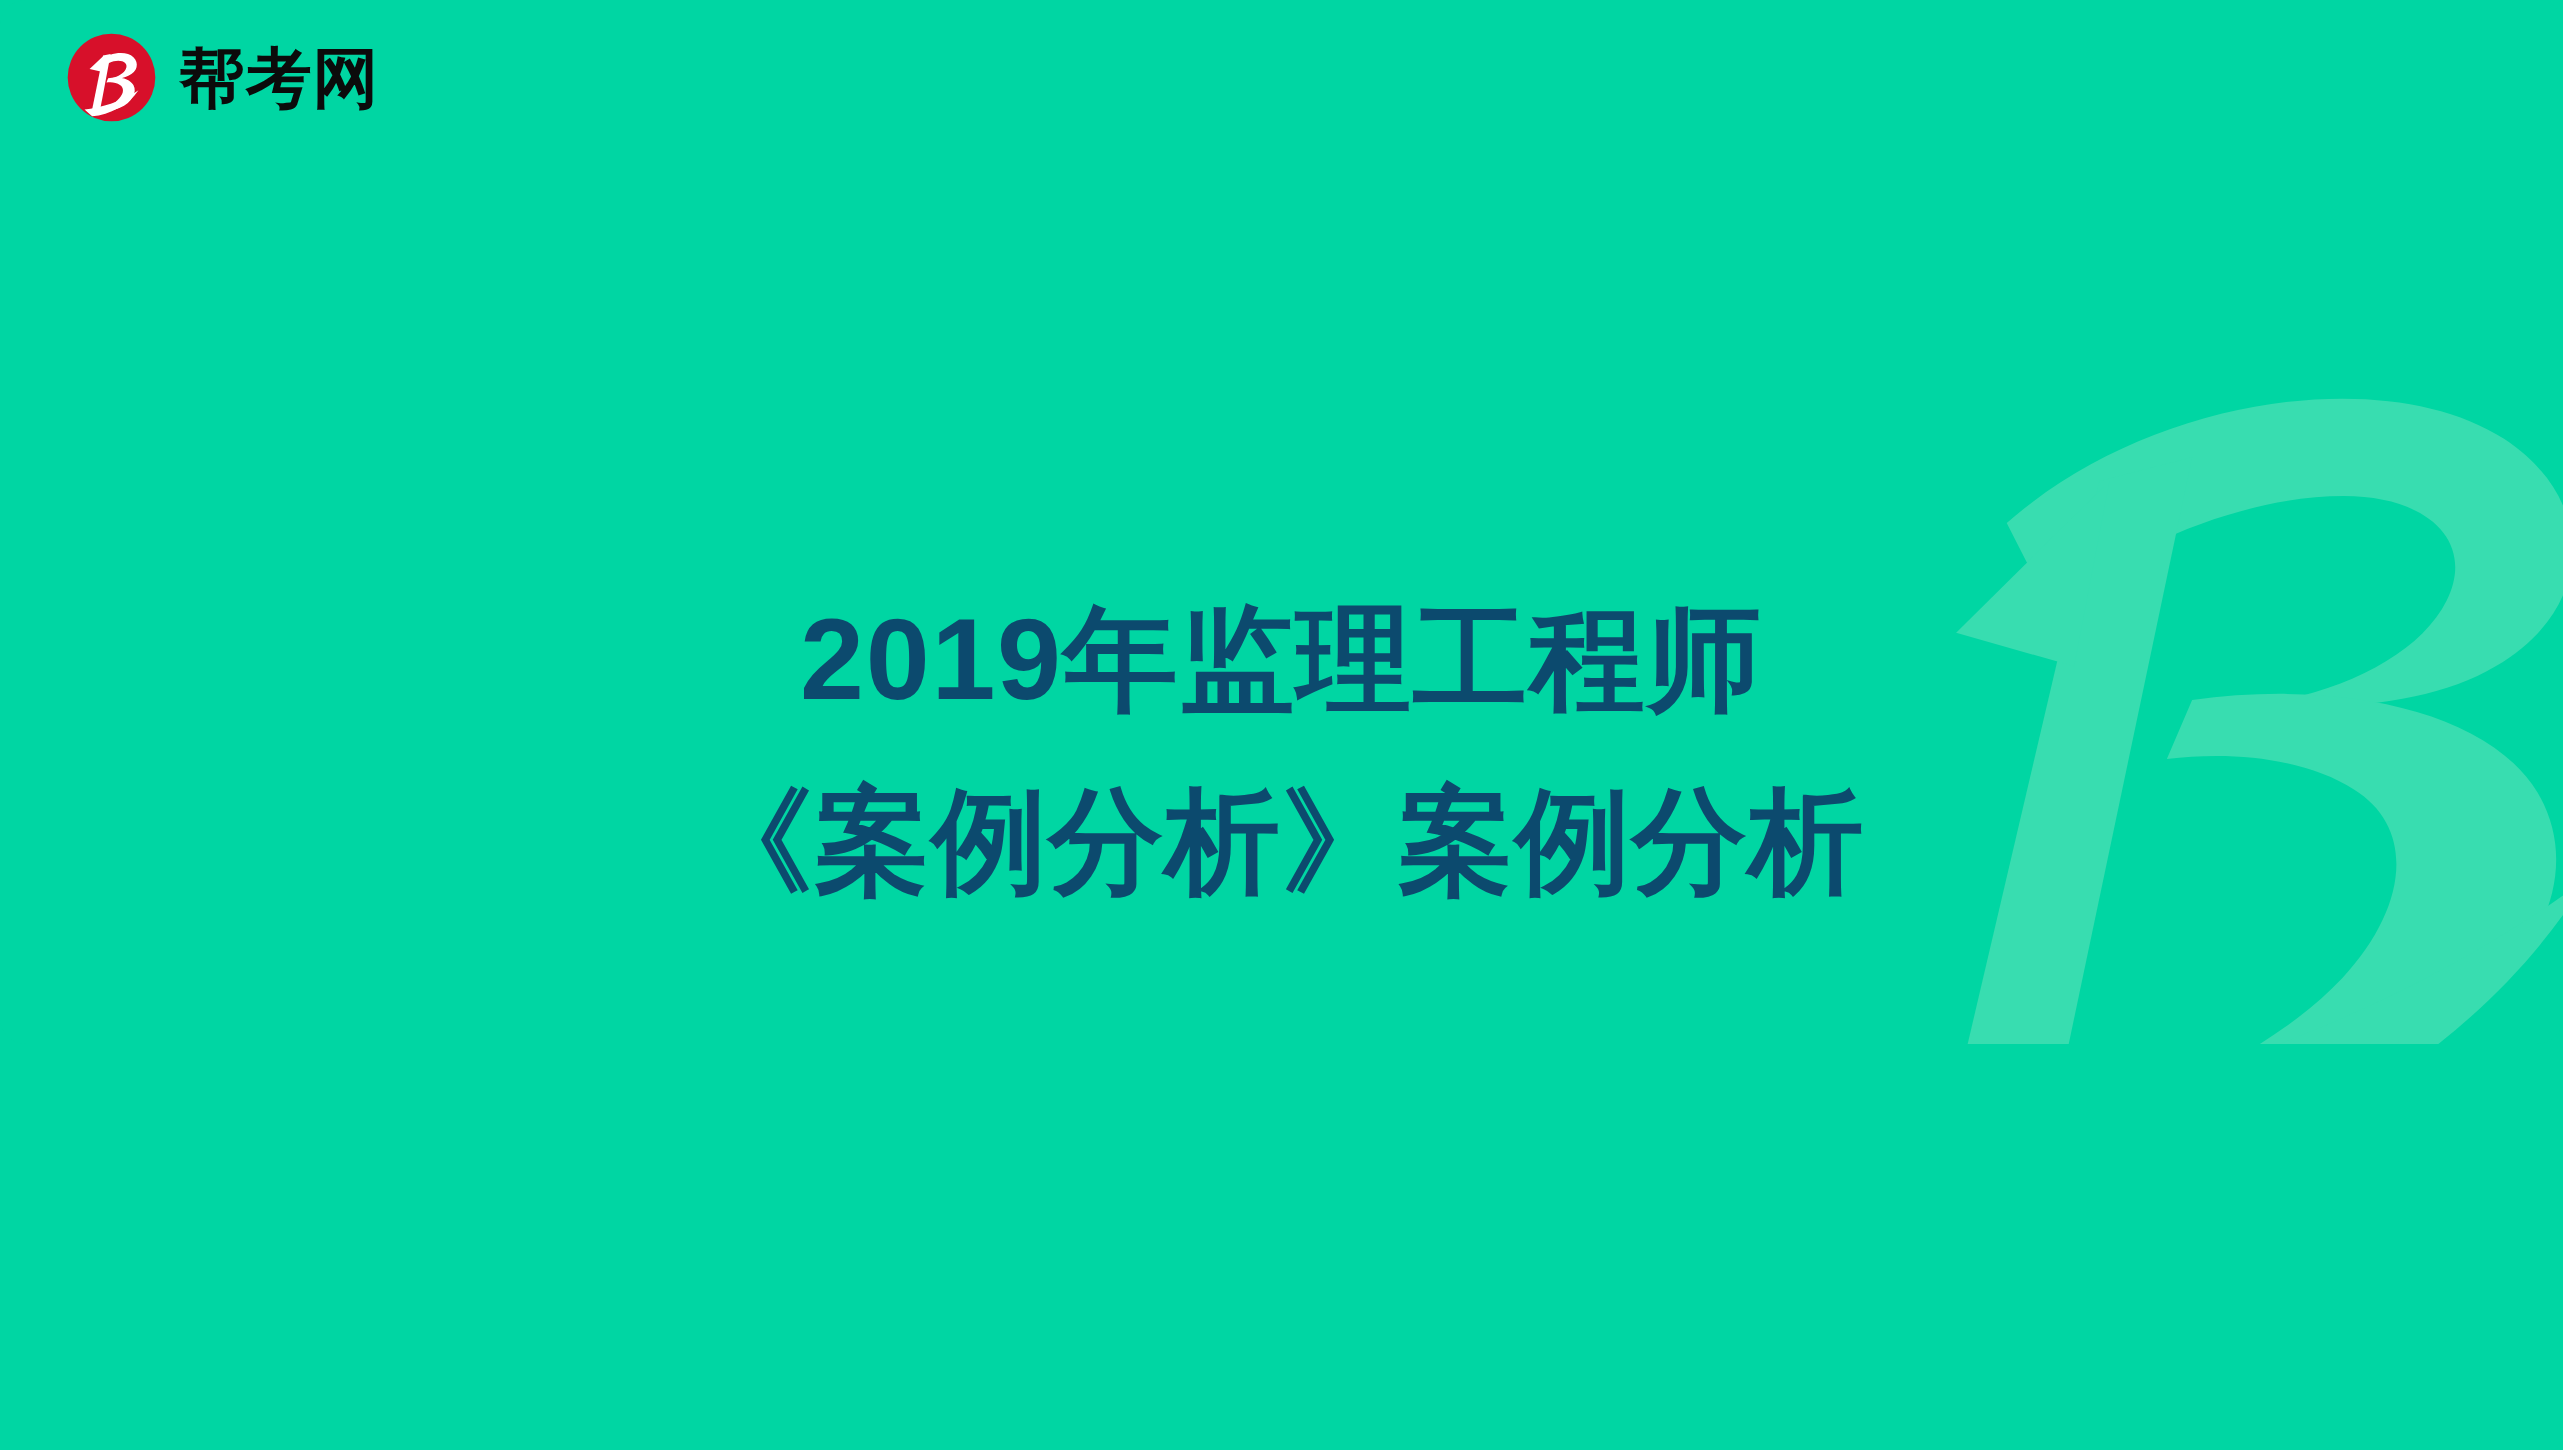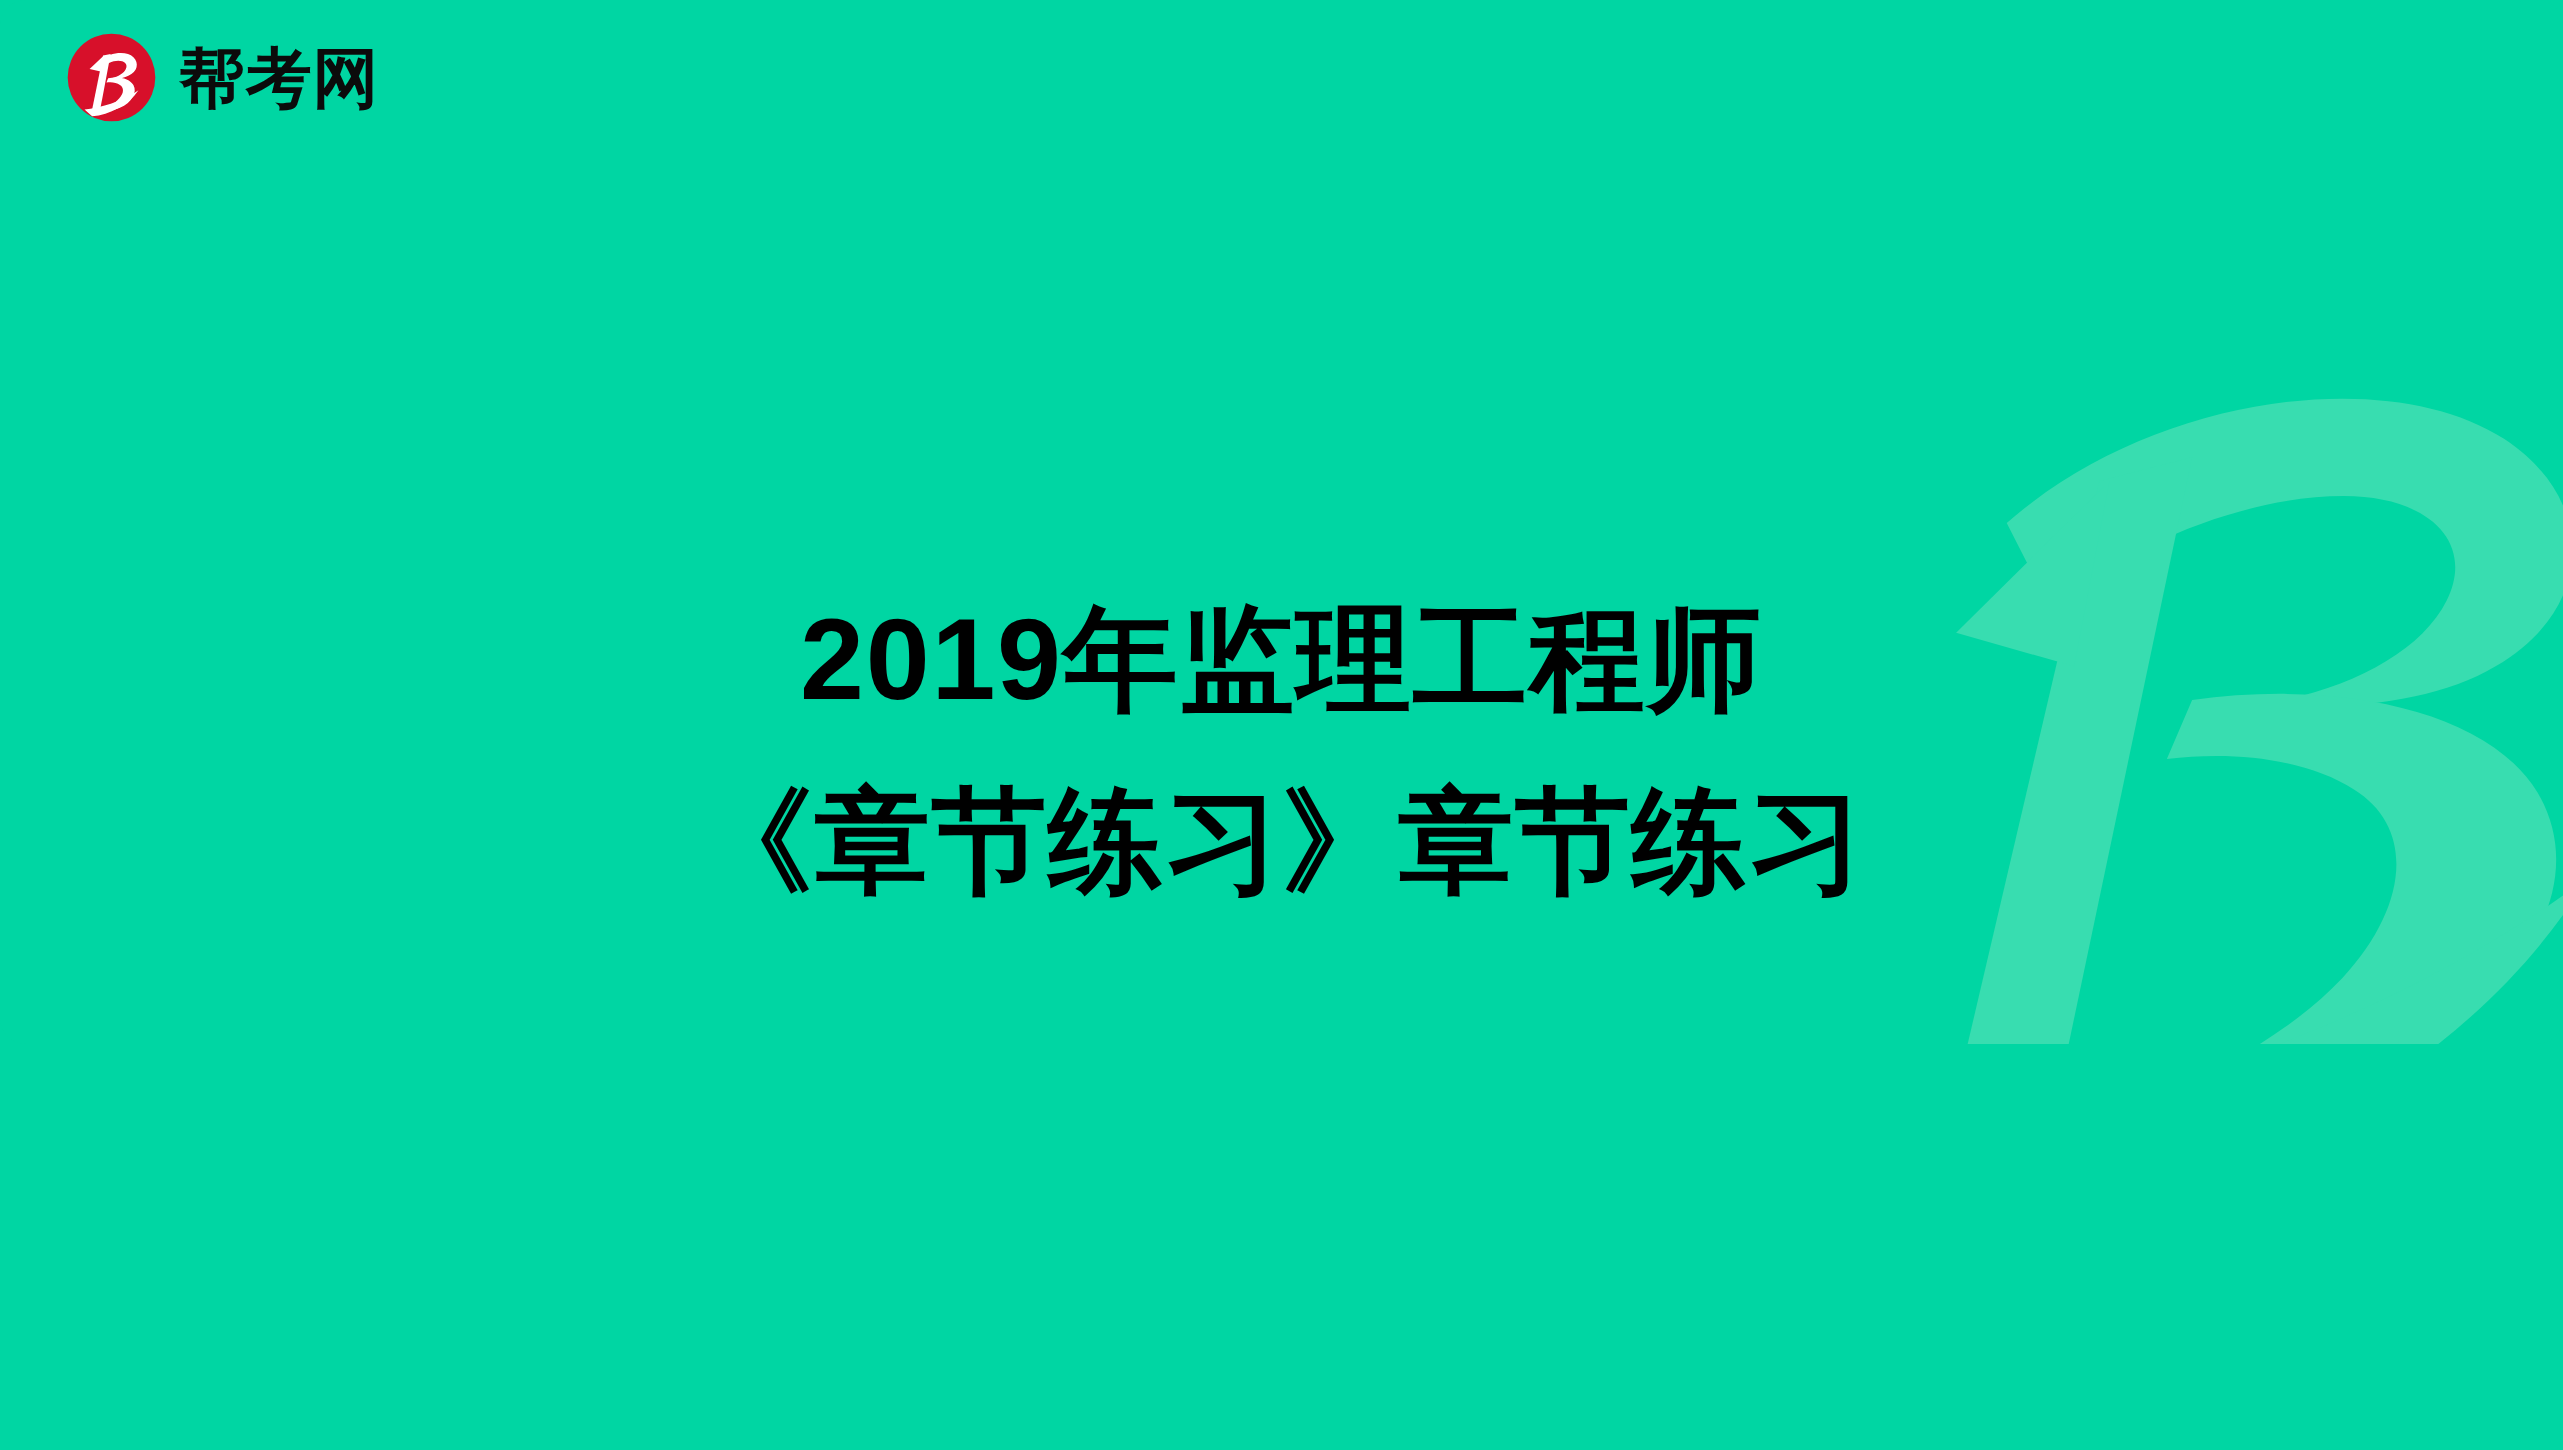--- a/index.html
+++ b/index.html
@@ -67,21 +67,21 @@
     height: 1450px;
     display: flex;
     flex-direction: column;
     align-items: center;
     justify-content: center;
     z-index: 2;
     padding-top: 51px;
     box-sizing: border-box;
   }
   .hero-line {
-    color: #000000;
+    color: #0c4a6e;
     font-size: 115px;
     font-weight: 700;
     line-height: 1.58;
     letter-spacing: 1.7px;
     white-space: nowrap;
     text-align: center;
     font-family: "Liberation Sans", "DejaVu Sans", sans-serif;
   }
 </style>
 </head>
@@ -175,17 +175,17 @@
                    C 74 87, 52 98, 31 100
                    Z"></path>
         </g>
       </svg>
     </div>
     <div id="brand-name">帮考网</div>
   </div>
 
   <div id="hero">
     <div class="hero-line">2019年监理工程师</div>
-    <div class="hero-line">《章节练习》章节练习</div>
+    <div class="hero-line">《案例分析》案例分析</div>
   </div>
 
 </div>
 
 
 </body></html>

